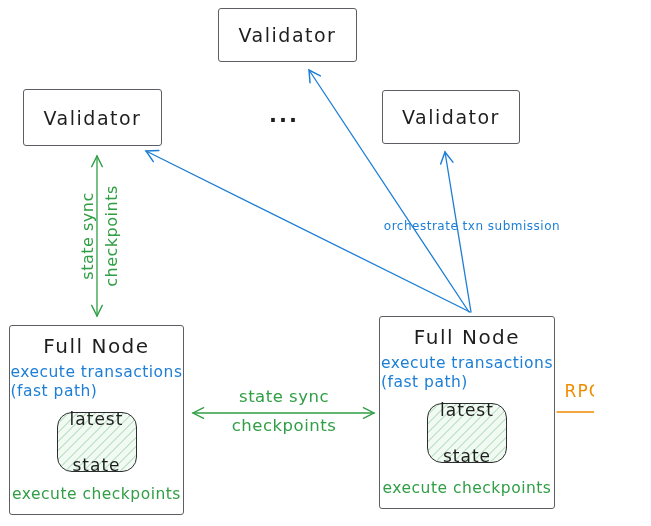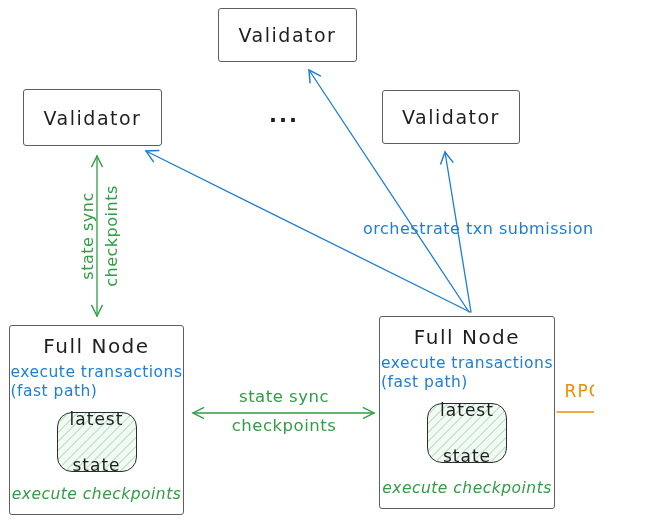--- a/index.html
+++ b/index.html
@@ -96,33 +96,32 @@
   }
   .fn-footer {
     position: absolute;
     bottom: 11px;
     left: 0;
     width: 100%;
     text-align: center;
     font-size: 15.5px;
     color: #2f9e44;
     letter-spacing: 0.5px;
-    font-style: italic;
   }
   .edge-label {
     position: absolute;
     pointer-events: none;
     white-space: nowrap;
   }
   #orchestrate-label {
     left: 363px;
     top: 219px;
     width: 218px;
     text-align: center;
-    font-size: 16px;
+    font-size: 12px;
     color: #1c7ed6;
     letter-spacing: 0.5px;
   }
   #vertical-sync-label {
     left: 100px;
     top: 236px;
     transform: translate(-50%, -50%) rotate(-90deg);
     text-align: center;
     font-size: 16px;
     line-height: 24px;

